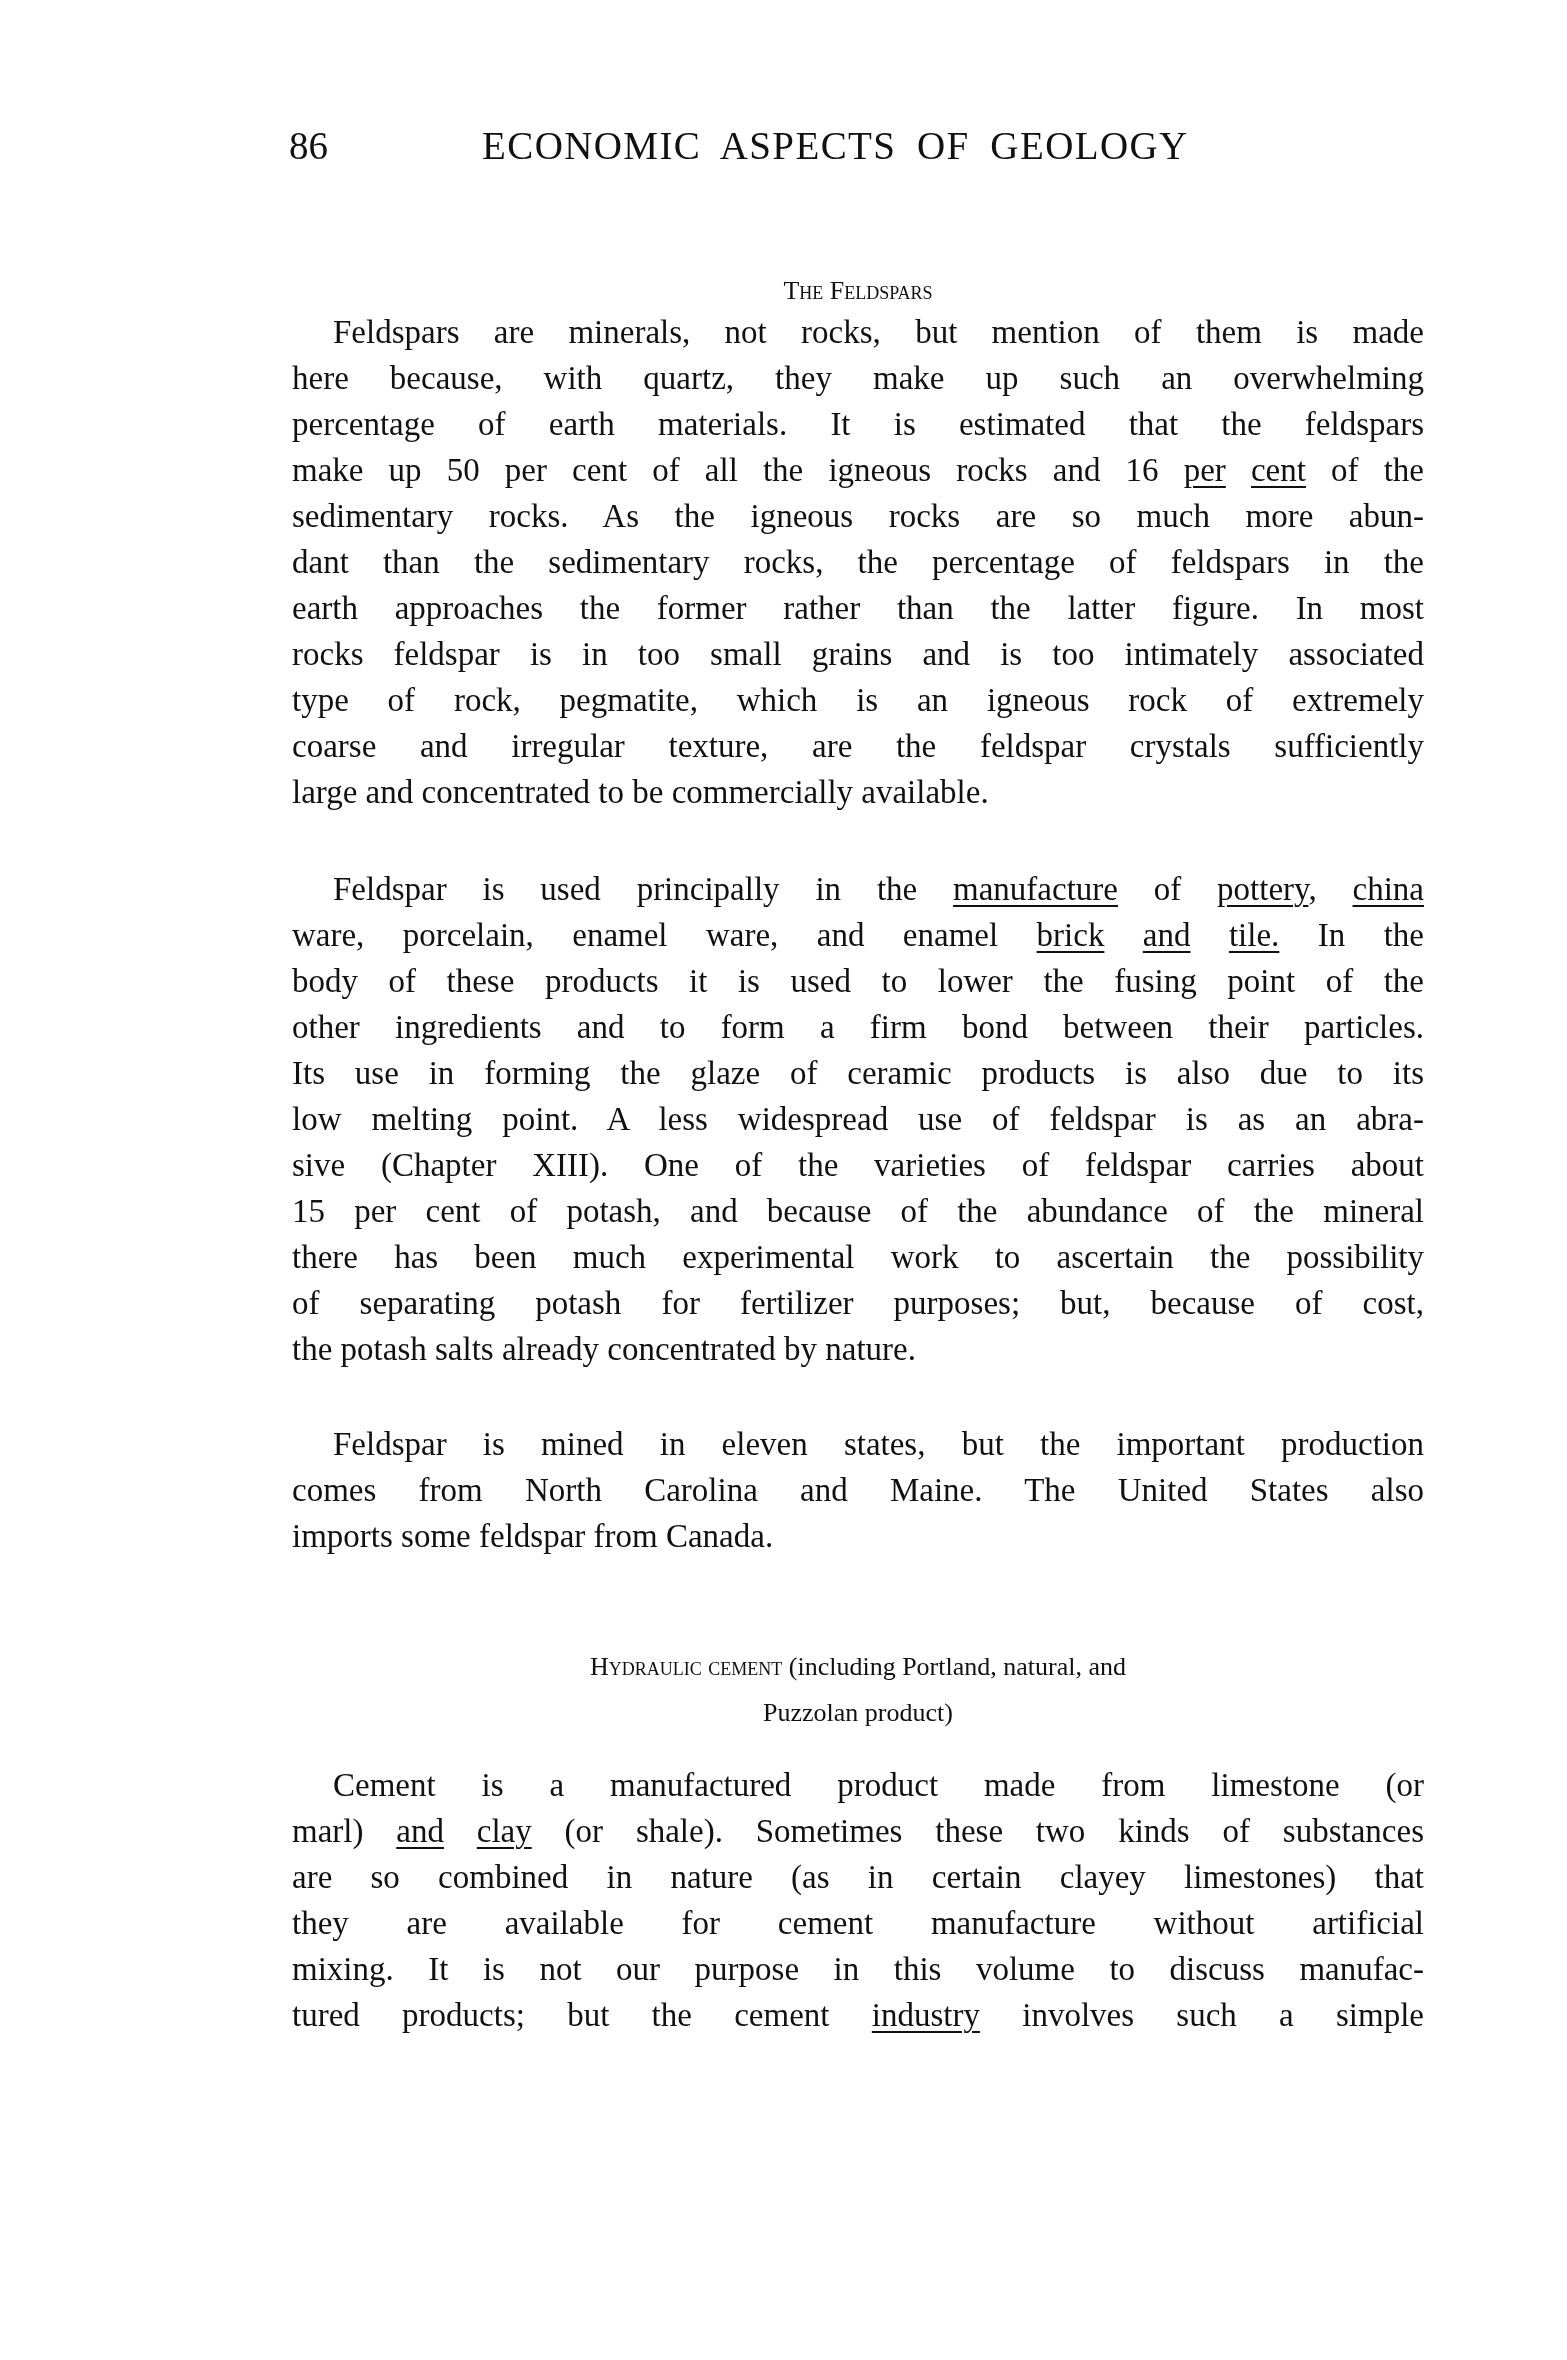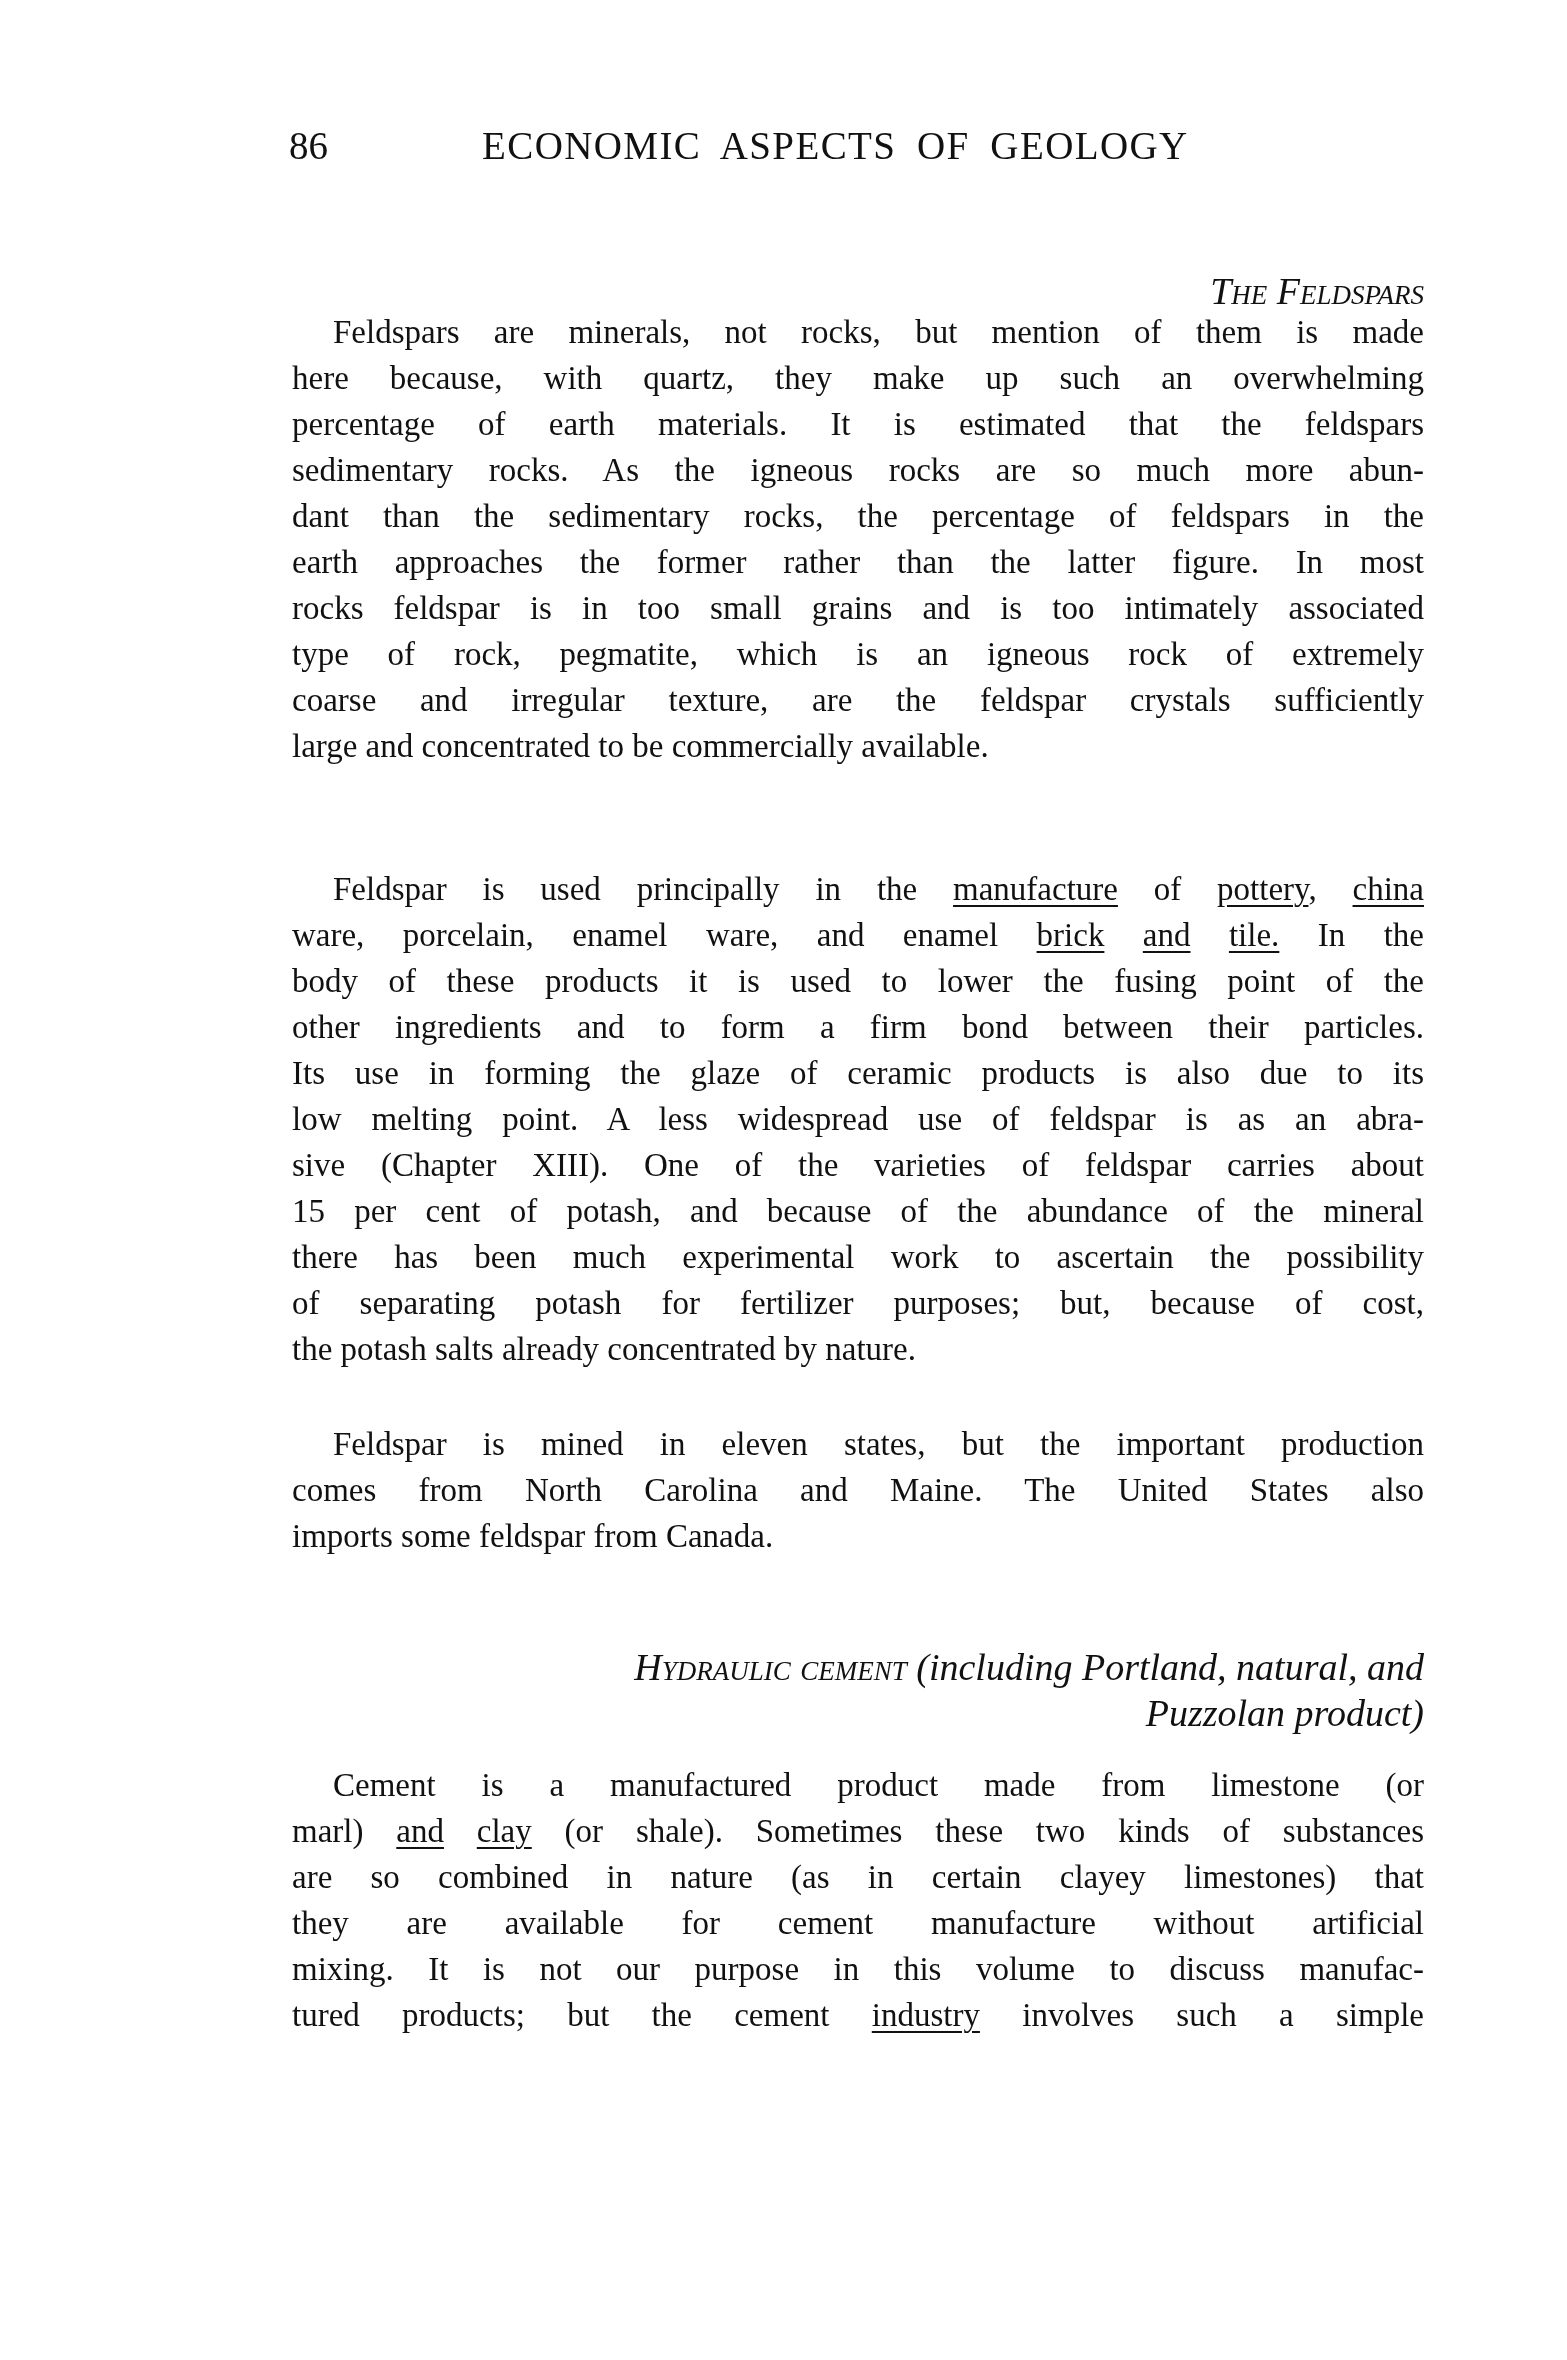--- a/index.html
+++ b/index.html
@@ -2,21 +2,21 @@
 <html style="font-size:15px"><head>
 <meta charset="utf-8">
 <style>
   html, body { margin: 0; padding: 0; background: #ffffff; }
   body { width: 1567px; height: 2361px; position: relative; overflow: hidden; }
   .page { position: absolute; left: 0; top: 0; width: 1567px; height: 2361px; background: #ffffff; color: #111111;
           font-family: "Liberation Serif", "DejaVu Serif", serif; }
   .running-head { position: absolute; left: 289px; top: 122px; width: 1141px; height: 48px; font-size: 39px; line-height: 48px; }
   .page-number { position: absolute; left: 0; top: 0; text-align: right; }
   .running-title { position: absolute; left: 193px; top: 0; letter-spacing: 1.4px; word-spacing: 9.5px; }
-  .section-heading { position: absolute; left: 292px; width: 1132px; text-align: right; font-size: 38px; line-height: 46px; font-style: italic; }
+  .section-heading { position: absolute; left: 292px; width: 1132px; text-align: center; font-size: 26px; line-height: 46px; }
   .sc { font-variant: small-caps; }
   .body-block { position: absolute; left: 292px; width: 1132px; font-size: 33px; }
   .line { display: block; height: 46px; line-height: 46px; text-align: justify; text-align-last: justify; white-space: nowrap; overflow: visible; }
   .line.last { text-align-last: left; }
   .line.indent { padding-left: 41px; }
   .u { text-decoration: underline; text-decoration-thickness: 1.9px; text-underline-offset: 4.8px; }
 </style>
 </head>
 <body>
 
@@ -26,20 +26,21 @@
     <span class="page-number">86</span>
     <span class="running-title">ECONOMIC ASPECTS OF GEOLOGY</span>
   </div>
 
   <div class="section-heading sc" style="top: 268px;">The Feldspars</div>
 
   <div class="body-block" style="top: 309px;">
     <span class="line indent">Feldspars are minerals, not rocks, but mention of them is made</span>
     <span class="line">here because, with quartz, they make up such an overwhelming</span>
     <span class="line">percentage of earth materials.  It is estimated that the feldspars</span>
+    <span class="line"><span>make up 50 per cent of all the igneous rocks and 16 </span><span class="u">per</span><span> </span><span class="u">cent</span><span> of the</span></span>
     <span class="line">sedimentary rocks.  As the igneous rocks are so much more abun-</span>
     <span class="line">dant than the sedimentary rocks, the percentage of feldspars in the</span>
     <span class="line">earth approaches the former rather than the latter figure.  In most</span>
     <span class="line">rocks feldspar is in too small grains and is too intimately associated</span>
     <span class="line">type of rock, pegmatite, which is an igneous rock of extremely</span>
     <span class="line">coarse and irregular texture, are the feldspar crystals sufficiently</span>
     <span class="line last">large and concentrated to be commercially available.</span>
   </div>
 
   <div class="body-block" style="top: 866px;">

